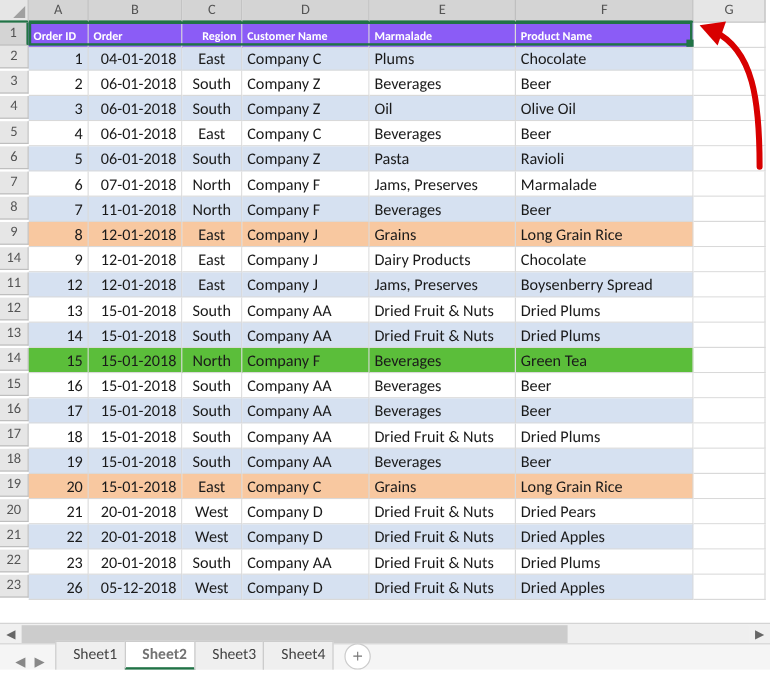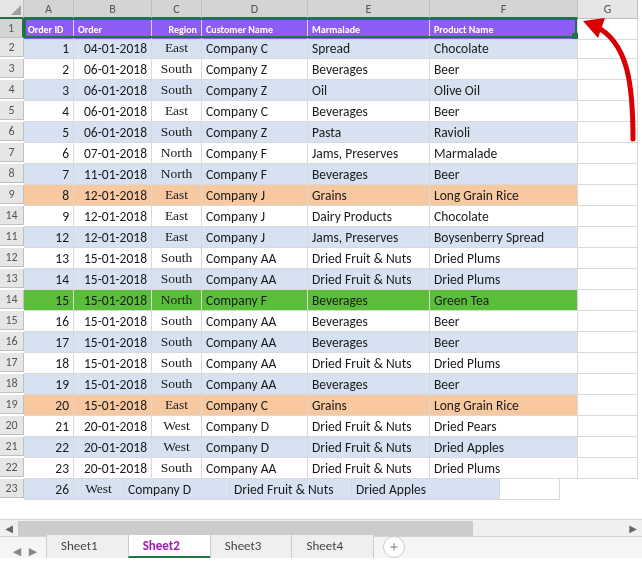--- a/index.html
+++ b/index.html
@@ -61,21 +61,21 @@
   }
   .wA{width:50px;min-width:50px;}
   .wB{width:78px;min-width:78px;}
   .wC{width:50px;min-width:50px;}
   .wD{width:106px;min-width:106px;}
   .wE{width:122px;min-width:122px;}
   .wF{width:148px;min-width:148px;}
   .wG{width:60px;min-width:60px;}
   .hdr { background:#8b5cf6; color:#fff; font-weight:600; font-size:10px;}
   .right{justify-content:flex-end;}
-  .center{justify-content:center;font-family:Liberation Serif, serif;}
+  .center{justify-content:center;}
   .band-blue{background:#d6e1f1;}
   .band-white{background:#fff;}
   .band-orange{background:#f8c8a0;}
   .band-green{background:#5bbe3a; color:#1a1a1a;}
   .selection {
     position:absolute;
     top:0px; left:24px;
     width:554px; height:19px;
     border:2px solid #217346;
     pointer-events:none;
@@ -99,28 +99,28 @@
   .sc-thumb{position:absolute;left:0;width:75%;height:100%;background:#cccccc;}
   .tabs{
     position:absolute; bottom:4px; left:0; right:0; height:22px;
     display:flex; align-items:flex-end;
     border-top:1px solid #d4d4d4; background:#f5f5f5;
     padding-left:4px;
   }
   .tab-nav{display:flex;gap:2px;padding:0 6px;color:#888;align-items:center;}
   .nav-btn{font-size:11px;width:14px;text-align:center;}
   .tab{
-    padding:3px 30px 3px 14px;
+    padding:3px 6px 3px 14px;
     font-size:13px; color:#444;
     border:1px solid #ccc; border-bottom:none;
     background:#efefef; margin-right:-1px;
     position:relative;
   }
   .tab.active{
-    background:#fff; color:#a21caf; font-weight:600;
+    background:#fff; color:#737373; font-weight:600;
     border-bottom:2px solid #217346;
   }
   .tab-add{
     width:22px;height:22px;display:flex;align-items:center;justify-content:center;
     margin-left:10px;color:#777;border:1px solid #ccc;border-radius:50%;
     font-size:14px;background:#fff;
   }
   .extra-col{background:#fff;border-right:1px solid #d9d9d9;border-bottom:1px solid #d9d9d9;}
 </style>
 </head>
@@ -153,21 +153,21 @@
     </div>
   </div>
 
   <div id="data-rows">
       <div class="row">
         <div class="row-handle">2</div>
         <div class="cell band-blue wA right">1</div>
         <div class="cell band-blue wB right">04-01-2018</div>
         <div class="cell band-blue wC center">East</div>
         <div class="cell band-blue wD">Company C</div>
-        <div class="cell band-blue wE">Spread</div>
+        <div class="cell band-blue wE">Plums</div>
         <div class="cell band-blue wF">Chocolate</div>
         <div class="cell extra-col wG"></div>
       </div>
       <div class="row">
         <div class="row-handle">3</div>
         <div class="cell band-white wA right">2</div>
         <div class="cell band-white wB right">06-01-2018</div>
         <div class="cell band-white wC center">South</div>
         <div class="cell band-white wD">Company Z</div>
         <div class="cell band-white wE">Beverages</div>
@@ -360,20 +360,21 @@
         <div class="cell band-white wB right">20-01-2018</div>
         <div class="cell band-white wC center">South</div>
         <div class="cell band-white wD">Company AA</div>
         <div class="cell band-white wE">Dried Fruit &amp; Nuts</div>
         <div class="cell band-white wF">Dried Plums</div>
         <div class="cell extra-col wG"></div>
       </div>
       <div class="row">
         <div class="row-handle">23</div>
         <div class="cell band-blue wA right">26</div>
+        <div class="cell band-blue wB right">05-12-2018</div>
         <div class="cell band-blue wC center">West</div>
         <div class="cell band-blue wD">Company D</div>
         <div class="cell band-blue wE">Dried Fruit &amp; Nuts</div>
         <div class="cell band-blue wF">Dried Apples</div>
         <div class="cell extra-col wG"></div>
       </div>
     </div>
 </div>
 
 <div class="arrow">

